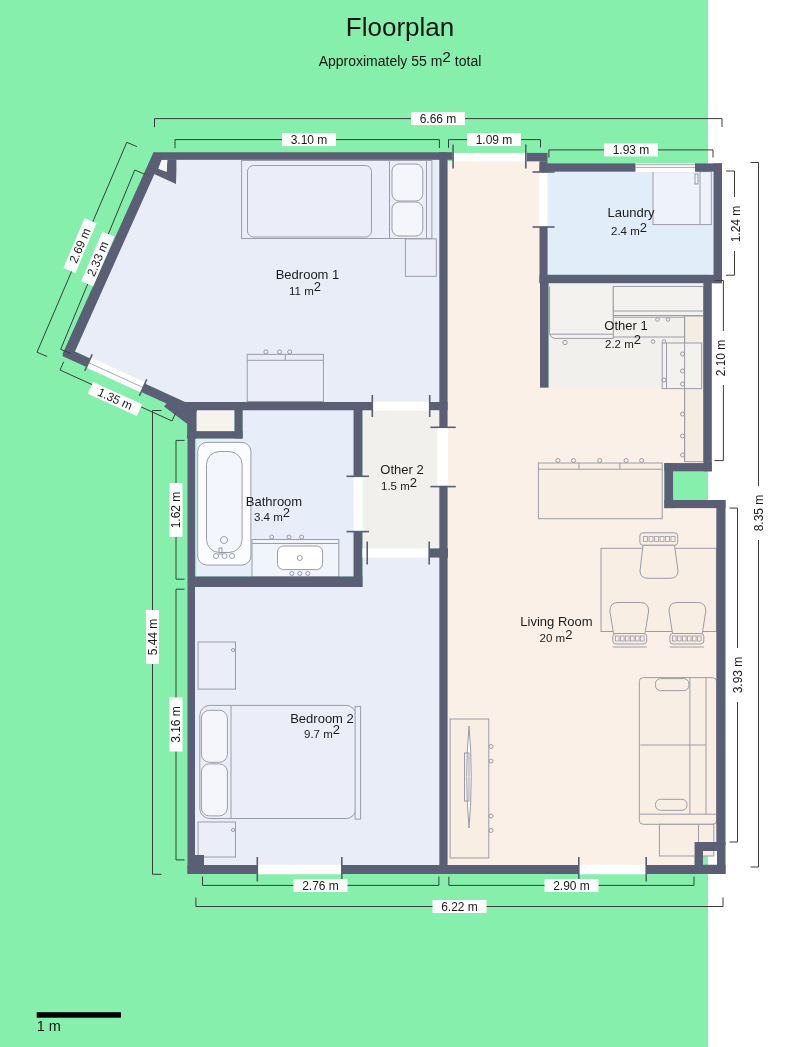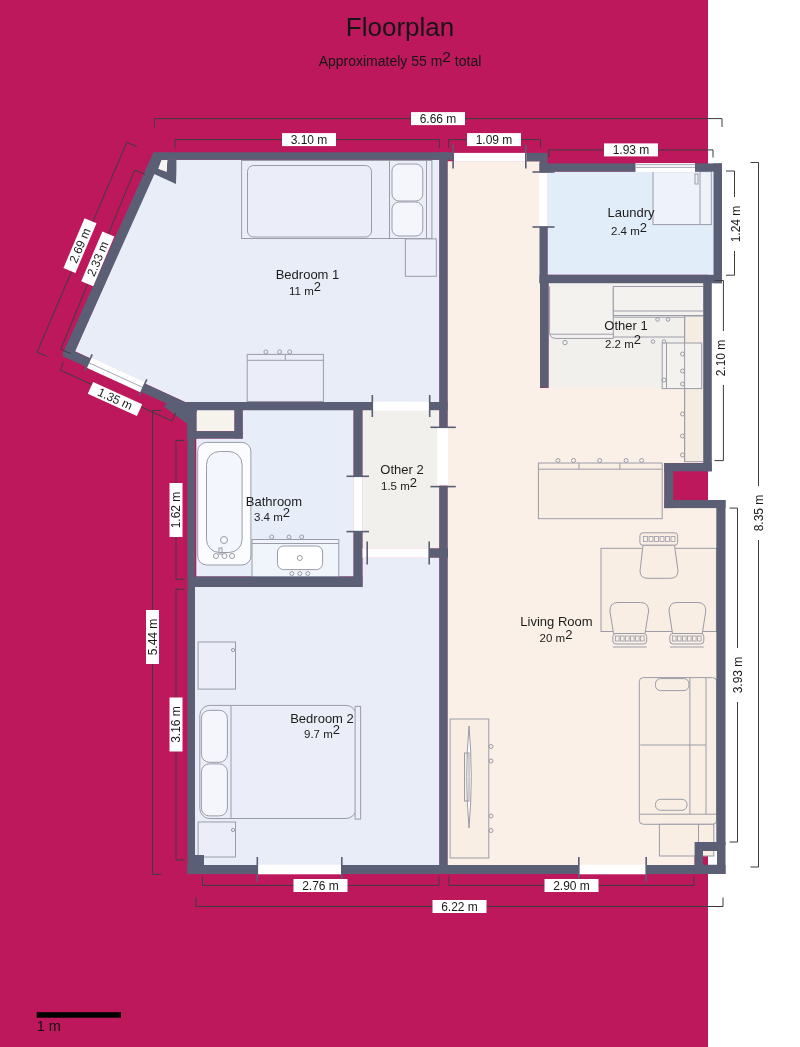--- a/index.html
+++ b/index.html
@@ -1,16 +1,16 @@
 <!DOCTYPE html>
 <html><head>
 <meta charset="utf-8">
 <style>
   html,body{margin:0;padding:0;background:#ffffff;}
-  .page{position:relative;width:708px;height:1047px;background:#be185d;font-family:"Liberation Sans", sans-serif;}
+  .page{position:relative;width:708px;height:1047px;background:#86efac;font-family:"Liberation Sans", sans-serif;}
   svg{position:absolute;top:0;left:0;}
   text{font-family:"Liberation Sans", sans-serif;}
 </style>
 </head>
 <body>
 <div class="page">
 <svg width="800" height="1047" viewBox="0 0 800 1047">
 
 <text x="400" y="36" font-size="26" fill="#151515" text-anchor="middle">Floorplan</text>
 

